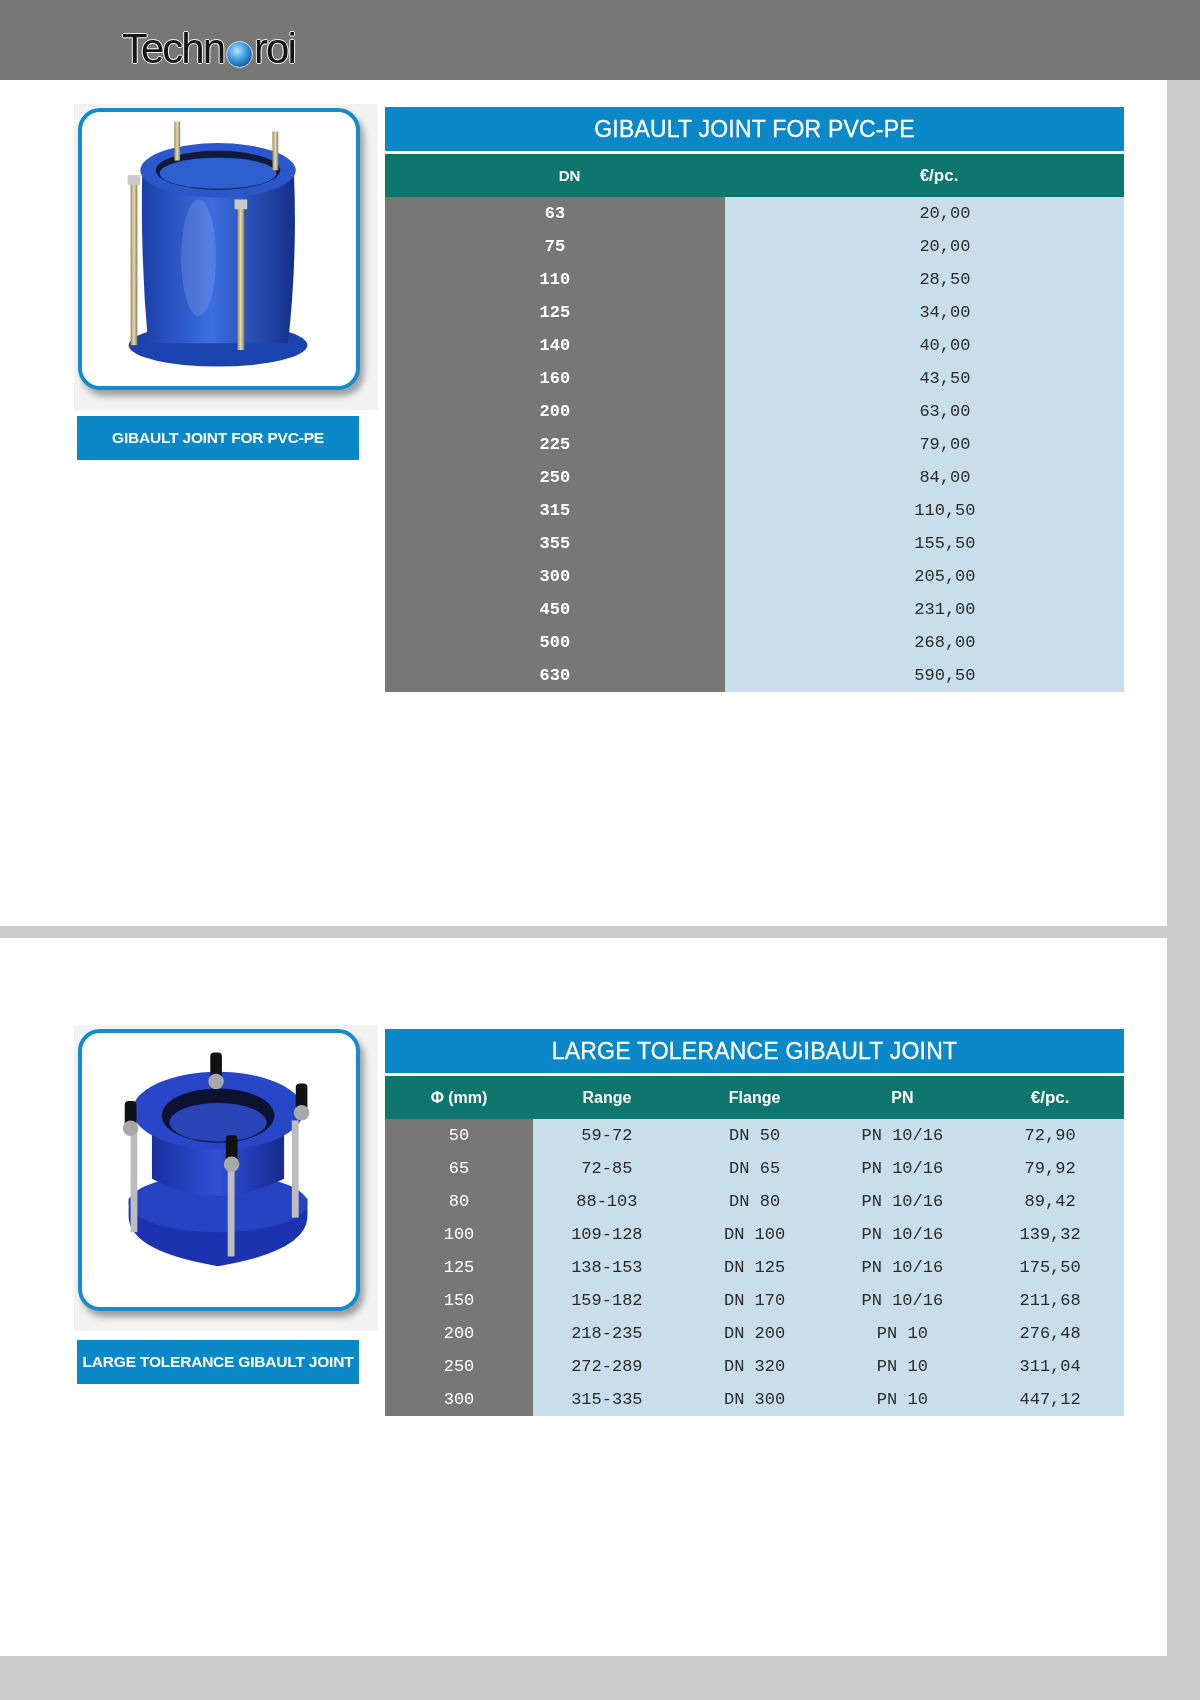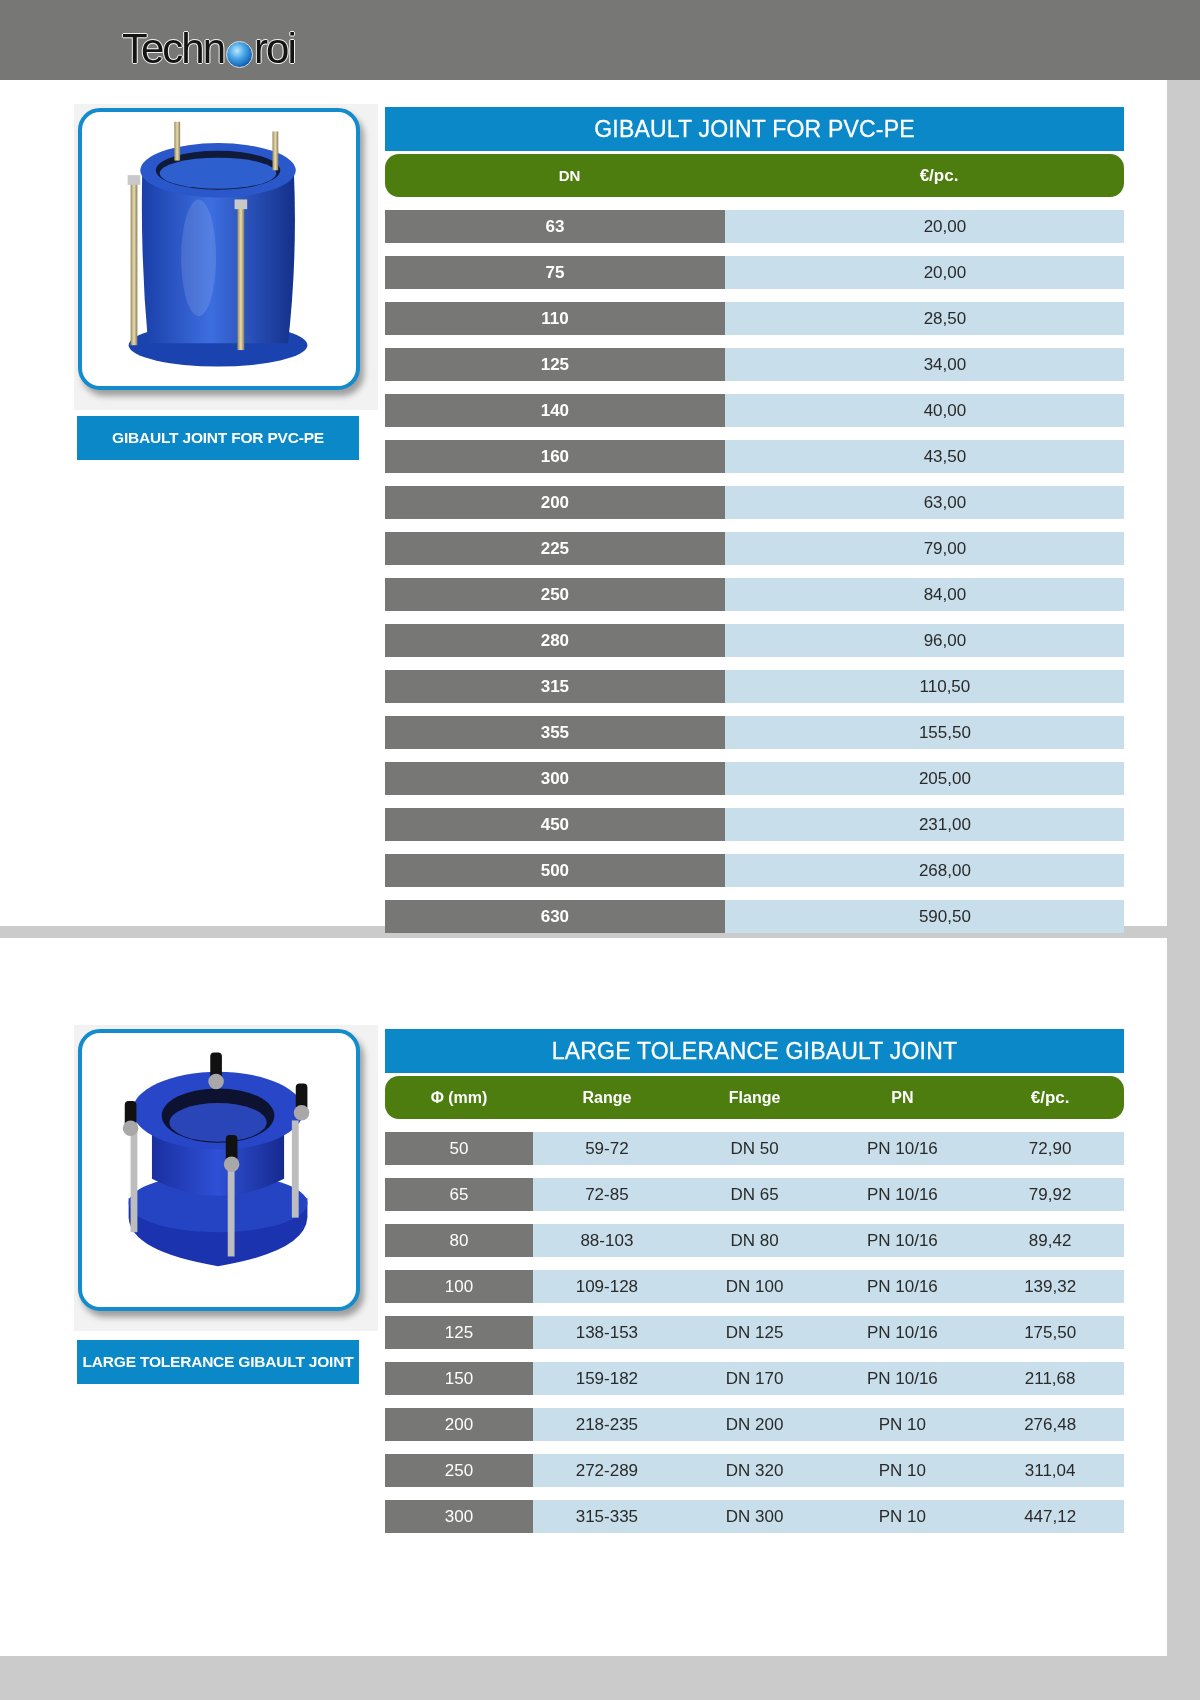--- a/index.html
+++ b/index.html
@@ -27,23 +27,23 @@
                 box-shadow: 4px 6px 6px rgba(0,0,0,0.35); overflow: hidden; }
   .photo-card svg { width: 100%; height: 100%; display: block; }
   .caption { position: absolute; left: 77px; width: 282px; height: 44px; background: #0a88c8; color: #fff;
              font-weight: bold; font-size: 15.5px; display: flex; align-items: center; justify-content: center;
              white-space: nowrap; letter-spacing: -0.2px; }
 
   .tbl { position: absolute; left: 385px; width: 739px; }
   .tbl-title { height: 44px; background: #0a88c8; color: #fff; font-size: 23px; font-weight: normal;
                display: flex; align-items: center; justify-content: center; letter-spacing: 0.2px;
                -webkit-text-stroke: 0.3px #fff; }
-  .tbl-head { display: flex; margin-top: 3px; height: 43px; background: #4d7c0f; color: #fff; font-weight: bold; border-radius: 14px; }
+  .tbl-head { display: flex; margin-top: 3px; height: 43px; background: #0f766e; color: #fff; font-weight: bold; }
   .tbl-head div { display: flex; align-items: center; justify-content: center; font-size: 16px; }
-  .tbl-row { display: flex; margin-top: 13px; height: 33px; }
+  .tbl-row { display: flex; margin-top: 0; height: 33px; font-family: Liberation Mono, monospace; }
   .tbl-row div { display: flex; align-items: center; justify-content: center; font-size: 17px; color: #2a2a2a; }
   .tbl-row .key { background: #777776; color: #fff; }
   .tbl-row .val { background: #c8deea; }
 
   .t1 .key { width: 369px; font-weight: bold; }
   .t1 .val { width: 430px; padding-left: 41px; }
   .t1 .h-dn { width: 369px; font-size: 15px; }
   .t1 .h-price { width: 370px; font-size: 17px; }
 
   .t2 .c0 { width: 148px; }
@@ -138,24 +138,20 @@
       </div>
       <div class="tbl-row">
         <div class="key">225</div>
         <div class="val">79,00</div>
       </div>
       <div class="tbl-row">
         <div class="key">250</div>
         <div class="val">84,00</div>
       </div>
       <div class="tbl-row">
-        <div class="key">280</div>
-        <div class="val">96,00</div>
-      </div>
-      <div class="tbl-row">
         <div class="key">315</div>
         <div class="val">110,50</div>
       </div>
       <div class="tbl-row">
         <div class="key">355</div>
         <div class="val">155,50</div>
       </div>
       <div class="tbl-row">
         <div class="key">300</div>
         <div class="val">205,00</div>

